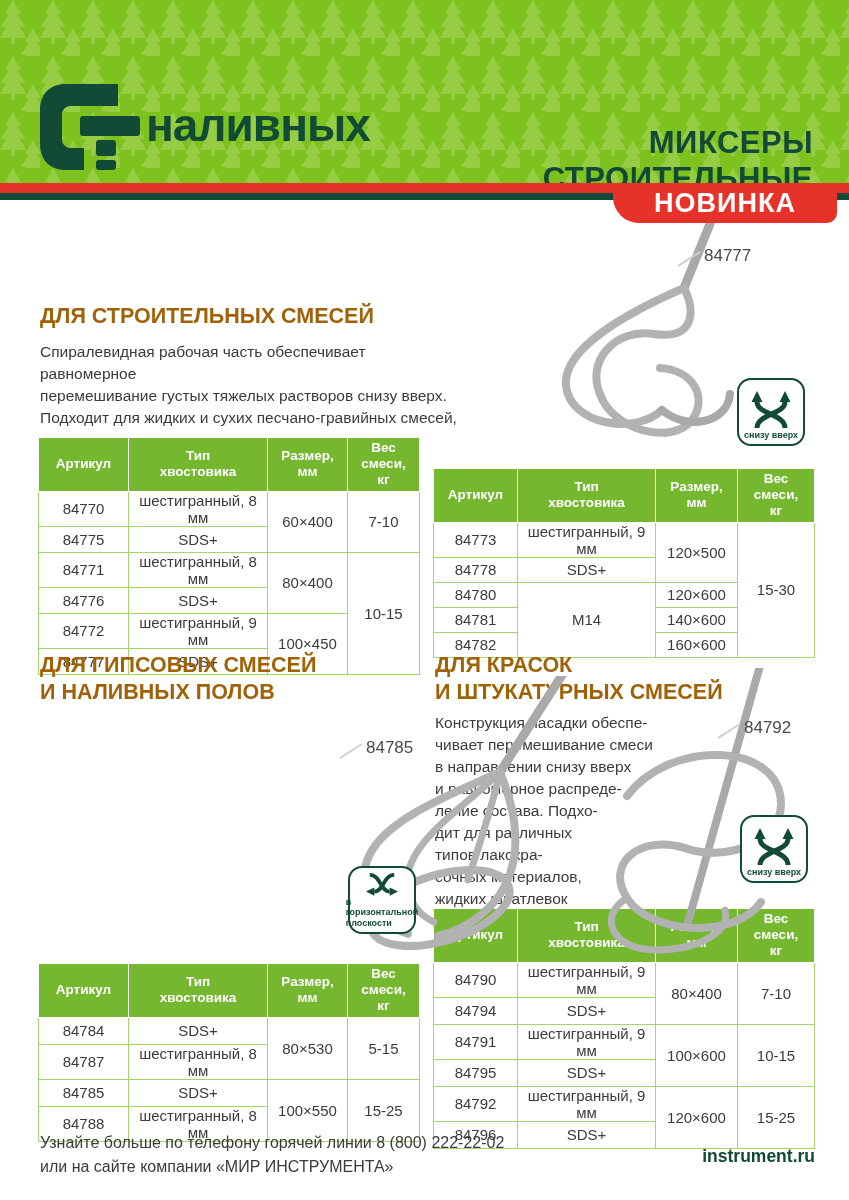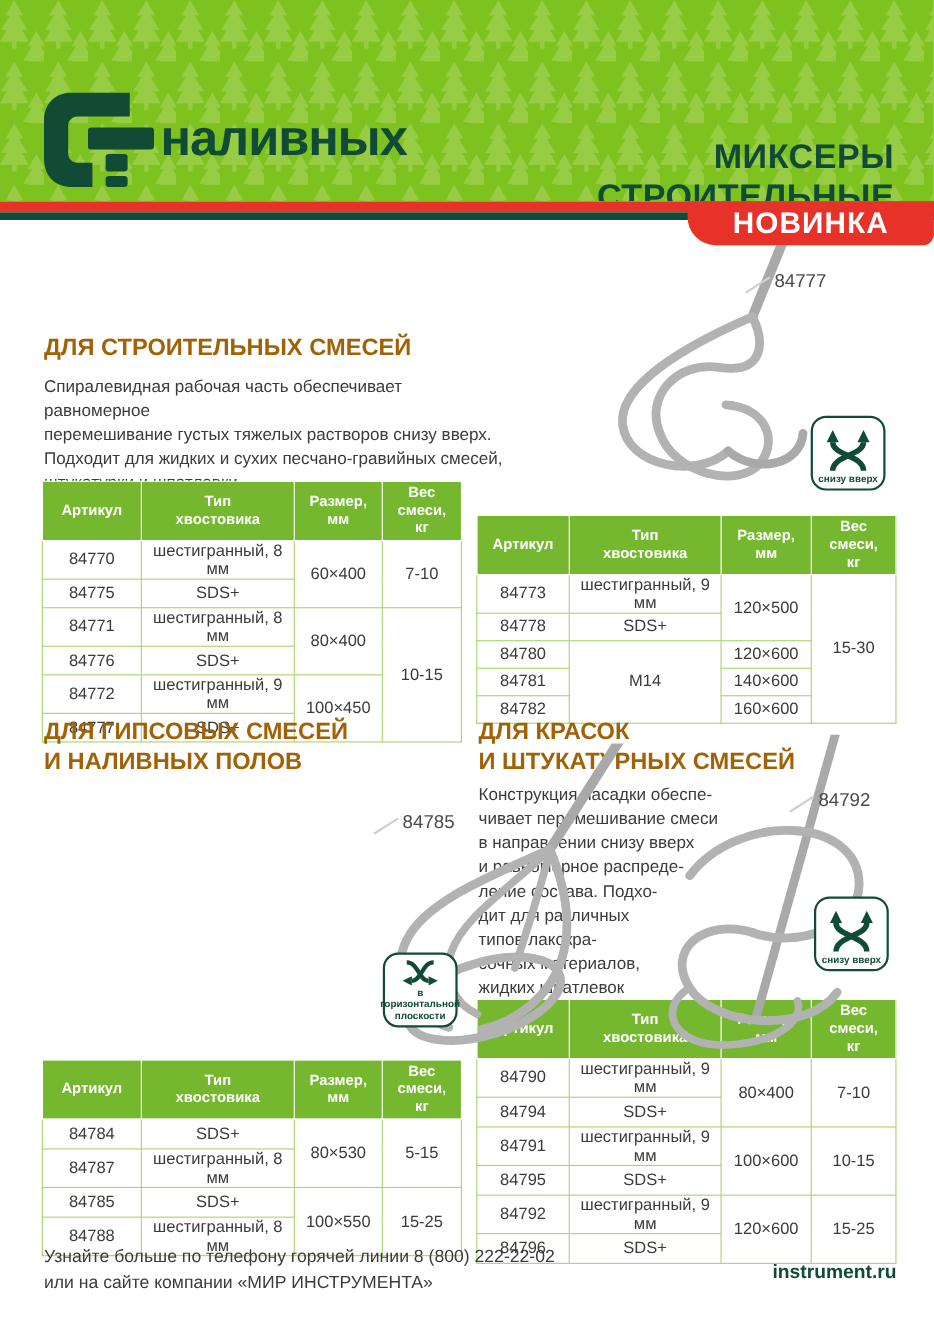--- a/index.html
+++ b/index.html
@@ -6,41 +6,41 @@
   .page{position:relative;width:849px;height:1200px;background:#ffffff;overflow:hidden;
         font-family:"Liberation Sans",sans-serif;color:#3b3b39;margin:0 auto;}
   
   .header{position:absolute;left:0;top:0;width:849px;height:183px;overflow:hidden;}
   .logo-text{position:absolute;left:146px;top:102px;font-size:46px;font-weight:700;
              color:#114b36;letter-spacing:-1px;line-height:1;}
   .hdr-title{position:absolute;right:36px;top:88px;text-align:right;color:#114b36;
              font-size:31px;font-weight:700;line-height:1.16;letter-spacing:.5px;margin-top:37px;}
   .stripe-red{position:absolute;left:0;top:183px;width:849px;height:10px;background:#e63229;}
   .stripe-dark{position:absolute;left:0;top:193px;width:849px;height:7px;background:#114b36;}
-  .novinka{position:absolute;top:183px;right:0;width:224px;height:40px;background:#e63229;
+  .novinka{position:absolute;top:183px;right:12px;width:224px;height:40px;background:#e63229;
            border-radius:0 0 10px 26px;display:flex;align-items:center;justify-content:center;
            color:#fff;font-weight:700;font-size:27px;letter-spacing:1px;z-index:5;}
   
   .intro{position:absolute;left:40px;top:229px;width:640px;font-size:16.5px;line-height:24px;}
   .sec-title{position:absolute;color:#a16207;font-weight:700;font-size:21.5px;line-height:1.25;}
   .sec-desc{position:absolute;font-size:15.5px;line-height:22px;}
   .footer-text{position:absolute;left:40px;top:1131px;font-size:16px;line-height:24px;color:#3b3b39;}
   .site{position:absolute;right:34px;top:1146px;font-size:17.5px;font-weight:700;color:#114b36;text-decoration:none;}
   
   table.spec{position:absolute;border-collapse:collapse;table-layout:fixed;width:381px;
              font-size:15px;color:#3b3b39;border:1px solid #a5d56d;}
   table.spec th{background:#75b72e;color:#fff;font-size:13.5px;font-weight:700;line-height:1.2;
                 border:1px solid #fff;white-space:pre-line;height:44px;padding:2px 3px;text-align:center;}
   table.spec td{border:1px solid #a5d56d;text-align:center;padding:0 3px;background:#fff;}
   .t1 td{height:25px;} .t2 td{height:24px;} .t3 td{height:26px;} .t4 td{height:26px;}
   
   .badge{position:absolute;width:68px;height:68px;background:#fff;border:2.5px solid #114b36;
          border-radius:14px;box-sizing:border-box;display:flex;flex-direction:column;
          align-items:center;justify-content:flex-end;padding:3px 1px 4px;z-index:4;}
-  .badge .cap{font-size:9px;font-weight:700;color:#114b36;text-align:center;line-height:1.15;}
+  .badge .cap{font-size:9px;font-weight:700;color:#114b36;text-align:left;line-height:1.15;}
   
   .callout{position:absolute;display:flex;align-items:flex-start;gap:2px;color:#4b4b49;
            font-size:17px;z-index:3;}
   
   .mixer{position:absolute;z-index:1;}
 </style>
 </head>
 <body>
 
 <div class="page">

